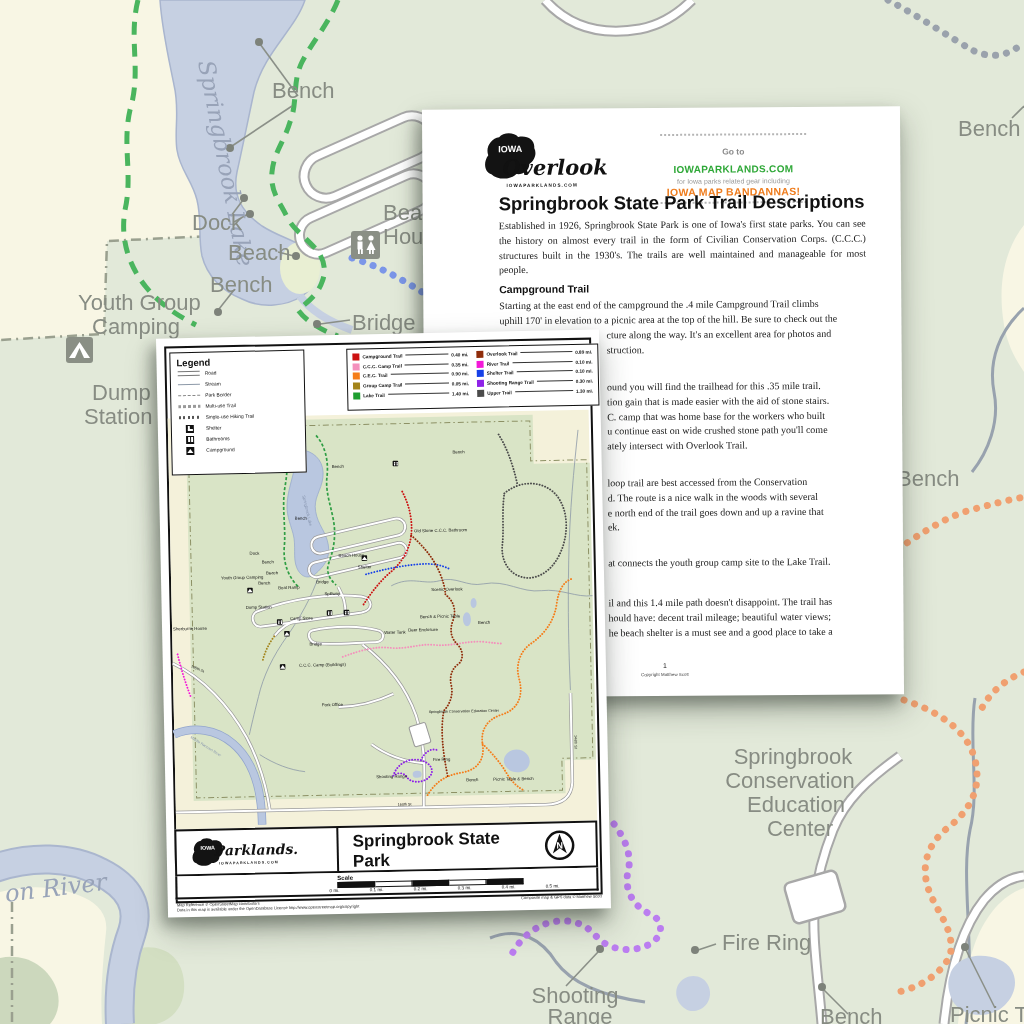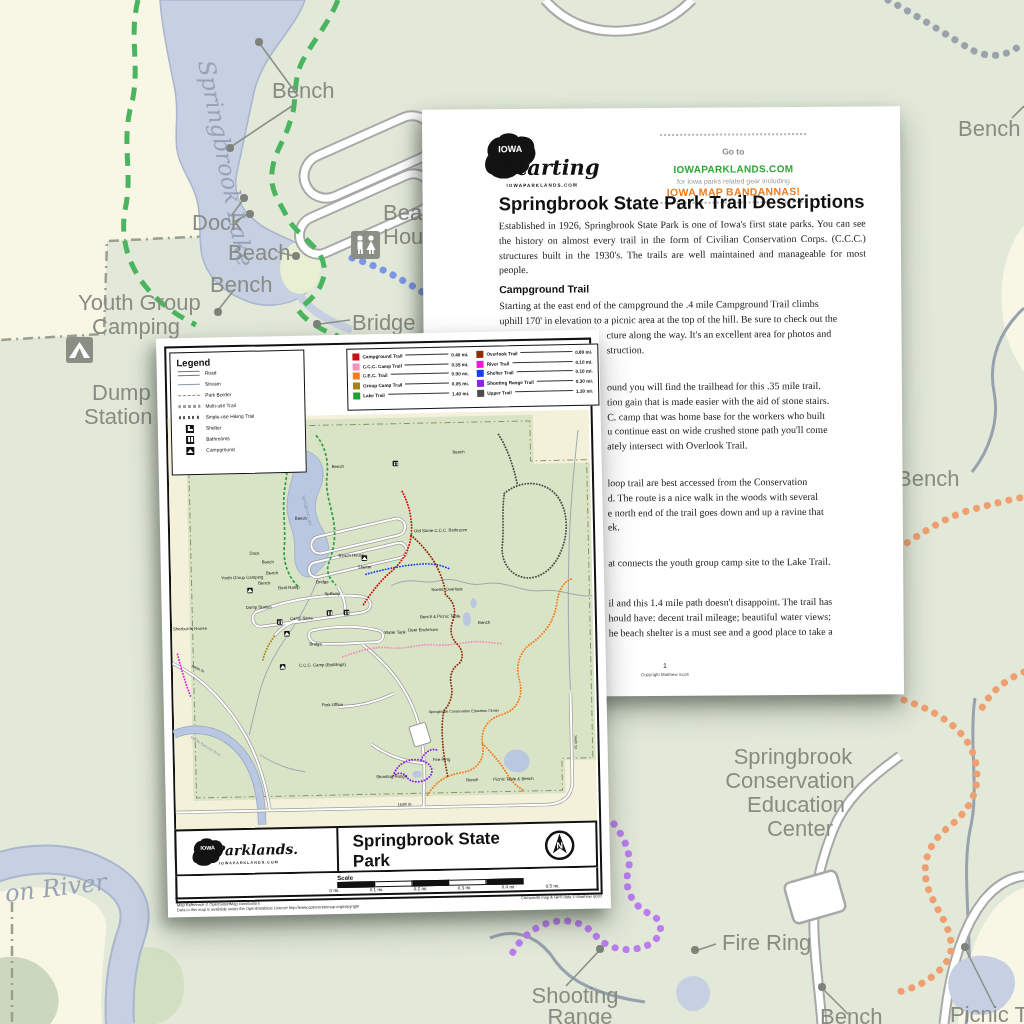--- a/index.html
+++ b/index.html
@@ -182,21 +182,21 @@
     <text class="bgwater" x="0" y="0" font-size="24" transform="translate(6,902) rotate(-7)">on River</text>
   </svg>
 
   <div id="doc-page" class="page">
 
     <div class="abs" style="left:60px;top:24px;width:150px;height:66px;">
       <svg width="56" height="48" viewBox="0 0 56 48" class="abs" style="left:0;top:0;">
         <path d="M6,22 C3,14 9,5 17,4 C21,-1 32,-1 36,4 C45,2 53,7 52,15 C55,21 52,28 47,31 C47,38 40,42 34,41 C28,47 15,47 9,41 C3,40 0,30 6,22 Z" fill="#131313"></path>
         <text x="28" y="19" text-anchor="middle" fill="#fff" font-size="9" font-weight="bold" font-family="Liberation Sans,sans-serif">IOWA</text>
       </svg>
-      <div class="abs logo-script" style="left:20px;top:22px;font-size:21px;">Starting</div>
+      <div class="abs logo-script" style="left:20px;top:22px;font-size:21px;">Overlook</div>
       <div class="abs logo-domain" style="left:24px;top:50px;font-size:4.6px;">IOWAPARKLANDS.COM</div>
     </div>
 
     <div class="abs promo" style="left:238px;top:26px;width:142px;">
       <div><span class="goto">Go to</span> <span class="site">IOWAPARKLANDS.COM</span></div>
       <div class="gear">for Iowa parks related gear including</div>
       <div class="band">IOWA MAP BANDANNAS!</div>
     </div>
 
     <div class="abs doc-title" style="left:76px;top:84px;width:380px;">Springbrook State Park Trail Descriptions</div>

